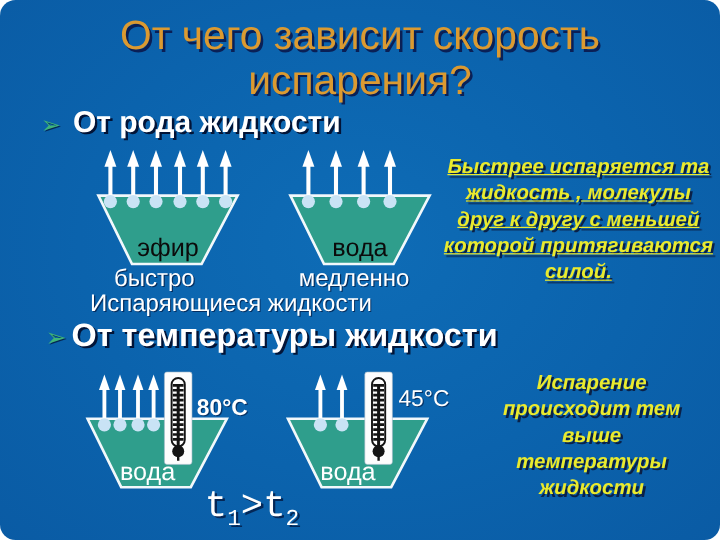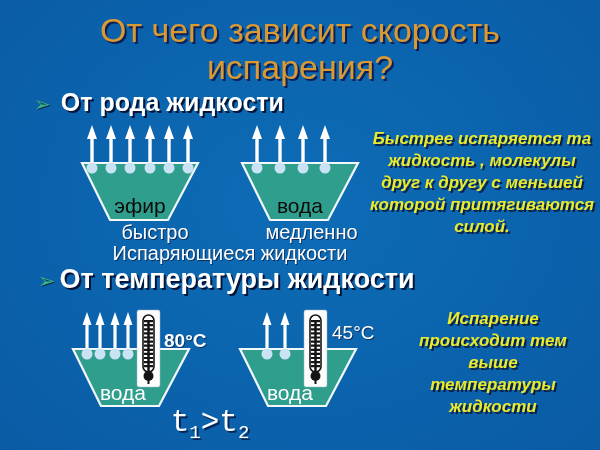--- a/index.html
+++ b/index.html
@@ -1,36 +1,37 @@
 <!DOCTYPE html>
 <html><head>
 <meta charset="utf-8">
 <style>
   html,body{margin:0;padding:0;}
   .slide{
     position:relative;width:600px;height:450px;overflow:hidden;
     background:radial-gradient(ellipse at 50% 45%, #0e6cb6 0%, #0b63ad 55%, #0a5ba4 100%);
     font-family:"Liberation Sans", sans-serif;
+    border-radius:13px;
   }
   .abs{position:absolute;}
   .title{
     left:0;top:12px;width:600px;text-align:center;
     color:#db9a31;font-size:34px;line-height:37px;font-weight:400;
     text-shadow:2px 2px 0 rgba(10,20,70,0.85);
   }
   .bullet{display:flex;align-items:flex-start;color:#ffffff;
     text-shadow:2px 2px 0 rgba(0,0,25,0.8);}
   .bullet .marker{color:#3fb47a;text-shadow:1px 1px 0 rgba(0,0,25,0.6);}
   .b1{left:34px;top:88px;}
   .b1 .marker{font-size:20px;margin:4px 10px 0 0;}
   .b1 .label{font-size:25px;font-weight:700;}
   .b2{left:38px;top:264px;}
   .b2 .marker{font-size:21px;margin:5px 4px 0 0;}
   .b2 .label{font-size:27px;font-weight:700;}
-  .wcap{color:#ffffff;font-size:20px;text-align:center;
+  .wcap{color:#ffffff;font-size:20px;
     text-shadow:1px 1px 0 rgba(0,0,30,0.55);}
   .note{
     color:#eaea2d;font-size:17px;font-weight:700;font-style:italic;
     text-align:center;line-height:22px;
     text-shadow:2px 2px 0 rgba(10,25,60,0.9);
   }
   .temp{color:#ffffff;font-size:19px;text-shadow:1px 1px 0 rgba(0,0,30,0.5);}
   .formula{color:#ffffff;font-size:31px;text-align:center;
     text-shadow:2px 2px 0 rgba(0,0,30,0.6);font-family:Liberation Mono, monospace;}
   .formula sub{font-size:19px;}
@@ -102,21 +103,21 @@
       <circle cx="63" cy="46" r="5.5"></circle>
         <circle cx="85" cy="46" r="5.5"></circle>
     </g>
     <text x="60" y="91" text-anchor="middle" font-size="21" class="vessel-label-dark">вода</text>
   </svg>
 
   <div class="abs wcap" style="left:95px;top:221px;width:120px;">быстро</div>
   <div class="abs wcap" style="left:249px;top:221px;width:125px;">медленно</div>
   <div class="abs wcap" style="left:75px;top:242px;width:310px;">Испаряющиеся жидкости</div>
 
-  <div class="abs note" style="left:368px;top:128px;width:228px;">
+  <div class="abs note" style="left:368px;top:128px;width:228px;text-decoration:underline;">
     <div>Быстрее испаряется та</div>
     <div>жидкость , молекулы</div>
     <div>друг к другу с меньшей</div>
     <div>которой притягиваются</div>
     <div>силой.</div>
   </div>
 
   <div class="abs bullet b2">
     <span class="marker">➢</span>
     <span class="label">От температуры жидкости</span>

